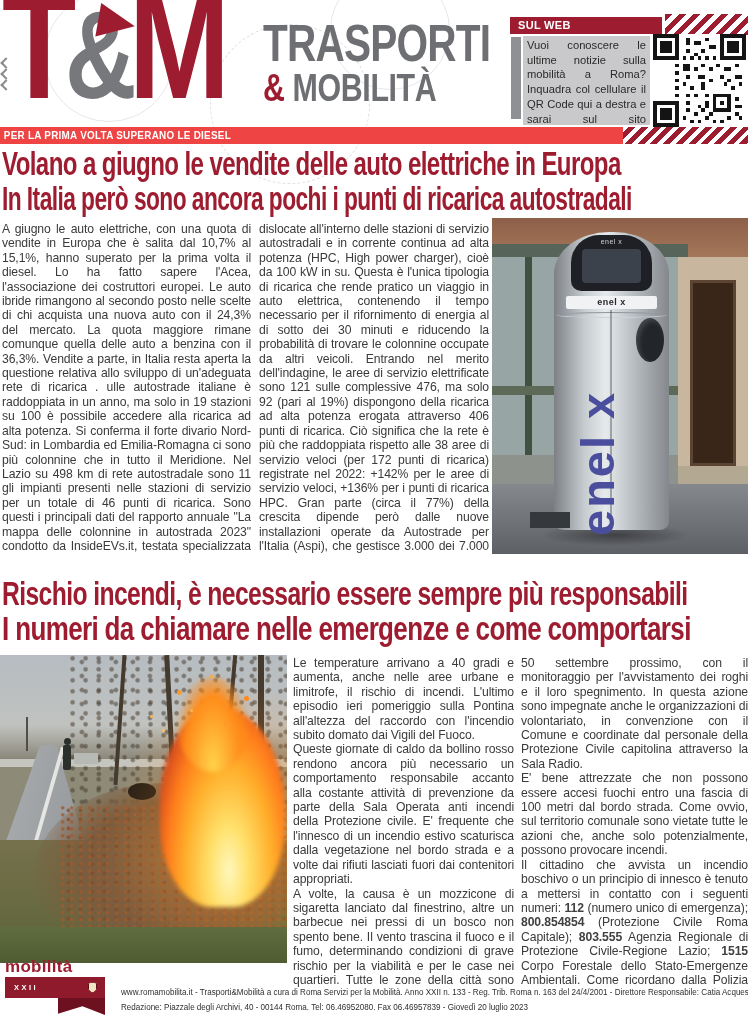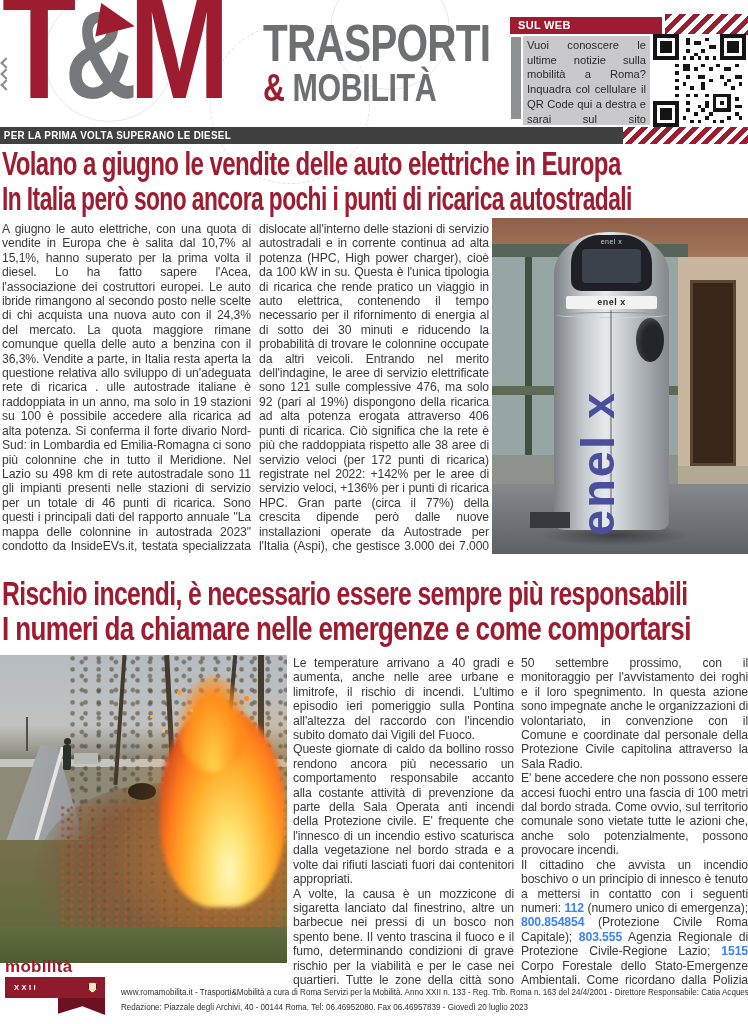--- a/index.html
+++ b/index.html
@@ -39,21 +39,21 @@
   .sulweb-band { left:510px; top:17px; width:152px; height:17px; background:#9e1c30; }
   .sulweb-band span { display:block; color:#fff; font-weight:700; font-size:11px; line-height:17px; padding-left:8px; letter-spacing:0.3px; }
   .stripes { background:repeating-linear-gradient(135deg,#9e1c30 0 5px,#ffffff 5px 10px); }
   .hdr-stripes { left:665px; top:14px; width:83px; height:21px; }
   .sulweb-box { left:523px; top:36px; width:127px; height:89px; background:#c9c9cb;
     font-size:11.2px; line-height:14.7px; color:#2a2a2a; text-align:justify; padding:2px 4px; }
   .qr { left:653px; top:34px; width:93px; height:93px; background:#fff; }
   .qr svg { width:100%; height:100%; display:block; }
 
   
-  .band { left:0; width:748px; height:17px; background:#404040; }
+  .band { left:0; width:748px; height:17px; background:#ef4444; }
   .band .txt { display:block; color:#fff; font-weight:700; font-size:10.5px; line-height:17px;
     padding-left:4px; letter-spacing:0.3px; transform:scaleX(0.94); transform-origin:0 0; white-space:nowrap; }
   .band .end-stripes { position:absolute; right:0; top:0; width:125px; height:17px;
     background:repeating-linear-gradient(135deg,#ffffff 0 4px,#9e1c30 4px 9px); }
   .band1 { top:127px; }
   .band2 { top:558px; height:15px; }
   .band2 .txt { font-size:10px; line-height:15px; }
   .band2 .end-stripes { height:15px; }
 
   
@@ -65,21 +65,21 @@
   .hl2b { top:612px; transform:scaleX(0.80); }
 
   
   .copy { font-size:12.2px; line-height:14.4px; text-align:justify; color:#3a3a3a;
     letter-spacing:-0.1px; overflow:hidden; hyphens:auto; }
   .copy p { margin:0; }
   .a1c1 { left:2px;  top:222px; width:249px; height:333px; }
   .a1c2 { left:259px; top:222px; width:230px; height:333px; }
   .a2c1 { left:293px; top:656px; width:221px; height:331px; }
   .a2c2 { left:521px; top:656px; width:227px; height:331px; }
-  .b { font-weight:700; color:#3b82f6;margin-top:24px; }
+  .b { font-weight:700; color:#404040;margin-top:24px; }
 
   
   .photo1 { left:492px; top:218px; width:256px; height:336px; background:#9a9da0; overflow:hidden; }
   .p1-facade { position:absolute; left:0; top:0; width:256px; height:62px; background:linear-gradient(#8e5f48,#b08564); }
   .p1-awning { position:absolute; left:0; top:26px; width:196px; height:13px; background:#57645a; }
   .p1-veranda { position:absolute; left:0; top:39px; width:186px; height:198px;
     background:repeating-linear-gradient(90deg, #97a5a4 0 33px, #42513f 33px 40px),
                linear-gradient(#8ea0a0,#7b8c8a); }
   .p1-rail { position:absolute; left:0; top:168px; width:186px; height:9px; background:#5c6a57; }
   .p1-wallr { position:absolute; left:186px; top:39px; width:70px; height:212px; background:#c8b79e; }
@@ -330,21 +330,21 @@
   </div>
 
   <div class="abs copy a2c1">
     <p>Le temperature arrivano a 40 gradi e aumenta, anche nelle aree urbane e limitrofe, il rischio di incendi. L'ultimo episodio ieri pomeriggio sulla Pontina all'altezza del raccordo con l'incendio subito domato dai Vigili del Fuoco.</p>
     <p>Queste giornate di caldo da bollino rosso rendono ancora più necessario un comportamento responsabile accanto alla costante attività di prevenzione da parte della Sala Operata anti incendi della Protezione civile. E' frequente che l'innesco di un incendio estivo scaturisca dalla vegetazione nel bordo strada e a volte dai rifiuti lasciati fuori dai contenitori appropriati.</p>
     <p>A volte, la causa è un mozzicone di sigaretta lanciato dal finestrino, altre un barbecue nei pressi di un bosco non spento bene. Il vento trascina il fuoco e il fumo, determinando condizioni di grave rischio per la viabilità e per le case nei quartieri. Tutte le zone della città sono esposte, in particolare quelle più verdi per la presenza di parchi e boschi.</p>
 
   </div>
   <div class="abs copy a2c2">
     <p>50 settembre prossimo, con il monitoraggio per l'avvistamento dei roghi e il loro spegnimento. In questa azione sono impegnate anche le organizzazioni di volontariato, in convenzione con il Comune e coordinate dal personale della Protezione Civile capitolina attraverso la Sala Radio.</p>
-    <p>E' bene accedere che non possono essere accesi fuochi entro una fascia di 100 metri dal bordo strada. Come ovvio, sul territorio comunale sono vietate tutte le azioni che, anche solo potenzialmente, possono provocare incendi.</p>
+    <p>E' bene attrezzate che non possono essere accesi fuochi entro una fascia di 100 metri dal bordo strada. Come ovvio, sul territorio comunale sono vietate tutte le azioni che, anche solo potenzialmente, possono provocare incendi.</p>
     <p><span>Il cittadino che avvista un incendio boschivo o un principio di innesco è tenuto a mettersi in contatto con i seguenti numeri: </span><span class="b">112</span><span> (numero unico di emergenza); </span><span class="b">800.854854</span><span> (Protezione Civile Roma Capitale); </span><span class="b">803.555</span><span> Agenzia Regionale di Protezione Civile-Regione Lazio; </span><span class="b">1515</span><span> Corpo Forestale dello Stato-Emergenze Ambientali. Come ricordano dalla Polizia Stradale, l'incendio non è mai uno spettacolo, quindi non si deve sostare lungo le strade che possono diventare trappole. Il rischio è soprattuttto quello di intralciare i soccorsi.</span></p>
   </div>
 
   <div class="abs fl-title">mobilità</div>
   <div class="abs fl-ribbon">
     <span class="roma">XXII</span>
     <span class="shield"></span>
   </div>
   <div class="abs fl-tail"></div>
   <div class="abs foot-line foot1">www.romamobilita.it - Trasporti&amp;Mobilità a cura di Roma Servizi per la Mobilità. Anno XXII n. 133 - Reg. Trib. Roma n. 163 del 24/4/2001 - Direttore Responsabile: Catia Acquesta</div>

